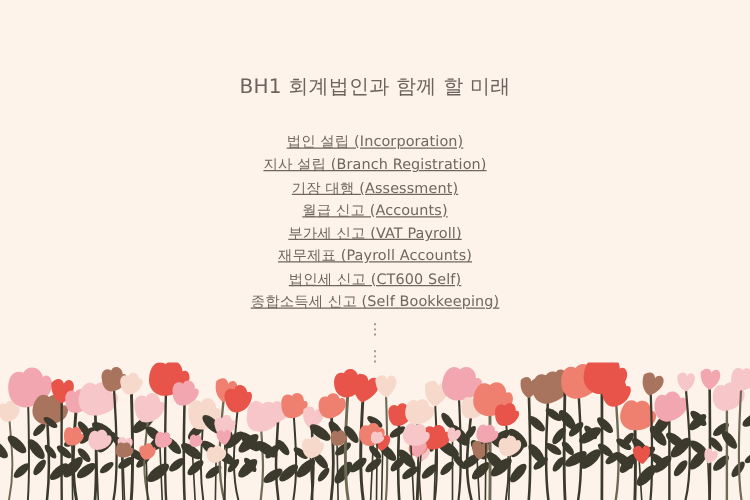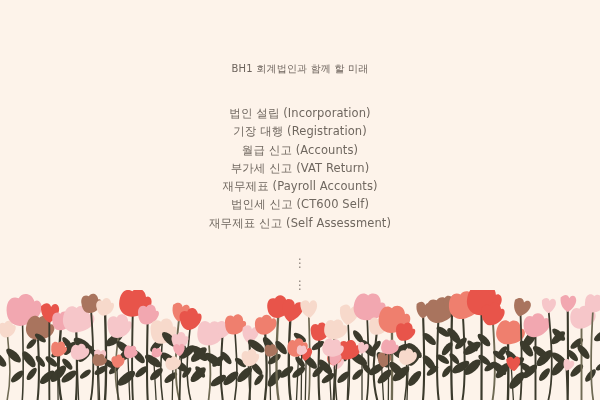--- a/index.html
+++ b/index.html
@@ -32,21 +32,21 @@
     text-align: center;
   }
 
   #slide-title {
     margin: 0;
     padding: 0;
     position: absolute;
     top: 61px;
     left: 0;
     width: 600px;
-    font-size: 10px;
+    font-size: 16px;
     font-weight: 400;
     letter-spacing: 0.2px;
     color: #6c635c;
     line-height: 16px;
     white-space: nowrap;
   }
 
   #service-list {
     position: absolute;
     top: 104px;
@@ -57,20 +57,21 @@
     list-style: none;
   }
 
   #service-list li {
     font-size: 11.5px;
     font-weight: 400;
     color: #6f675f;
     line-height: 18.3px;
     letter-spacing: 0.1px;
     white-space: nowrap;
+    text-decoration: underline;
   }
 
   #ellipsis-group {
     position: absolute;
     top: 252px;
     left: 0;
     width: 600px;
   }
 
   .ellipsis-mark {
@@ -99,26 +100,27 @@
 <body>
 
 <div id="slide">
 
   <div id="content">
 
     <h1 id="slide-title">BH1 회계법인과 함께 할 미래</h1>
 
     <ul id="service-list">
       <li>법인 설립 (Incorporation)</li>
-      <li>기장 대행 (Registration)</li>
+      <li>지사 설립 (Branch Registration)</li>
+      <li>기장 대행 (Assessment)</li>
       <li>월급 신고 (Accounts)</li>
-      <li>부가세 신고 (VAT Return)</li>
+      <li>부가세 신고 (VAT Payroll)</li>
       <li>재무제표 (Payroll Accounts)</li>
       <li>법인세 신고 (CT600 Self)</li>
-      <li>재무제표 신고 (Self Assessment)</li>
+      <li>종합소득세 신고 (Self Bookkeeping)</li>
     </ul>
 
     <div id="ellipsis-group">
       <div class="ellipsis-mark">⋮</div>
       <div class="ellipsis-mark">⋮</div>
     </div>
 
   </div>
 
   <div id="flower-border">

